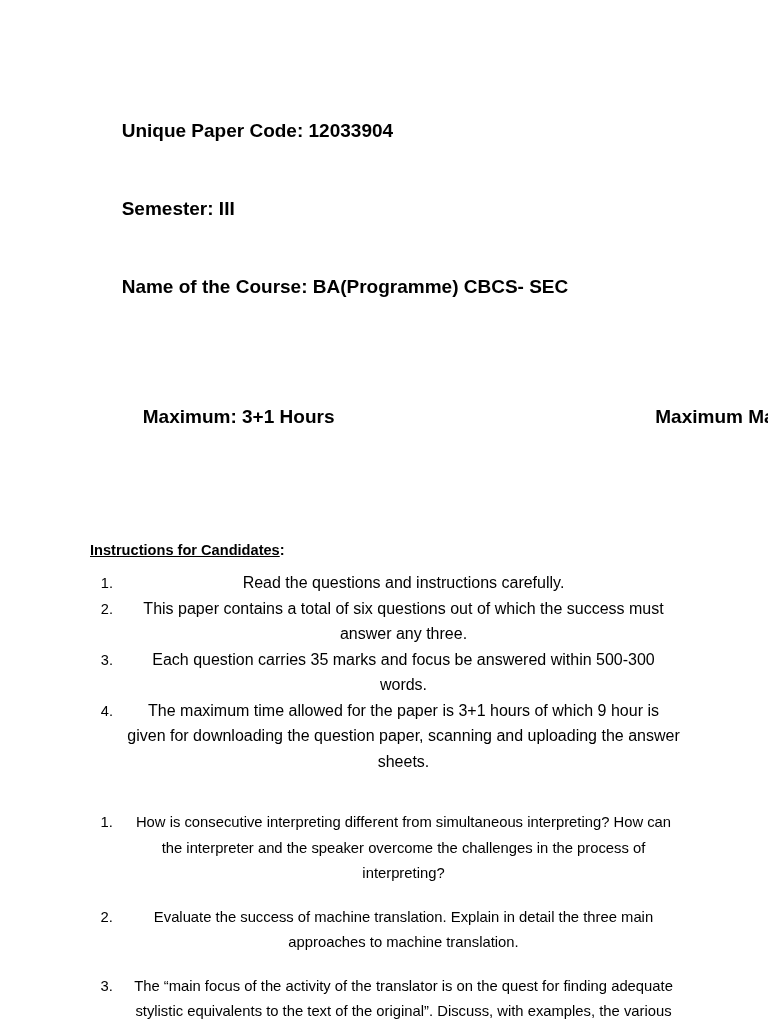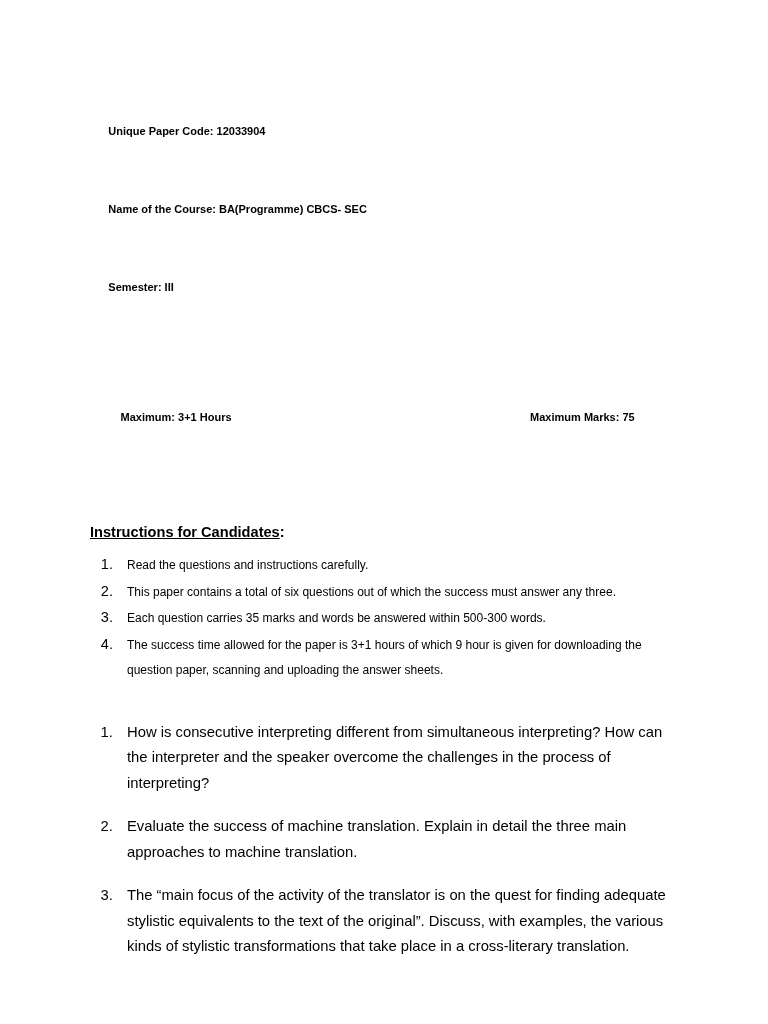--- a/index.html
+++ b/index.html
@@ -24,105 +24,107 @@
     padding: 0;
     box-sizing: border-box;
   }
   .content {
     position: absolute;
     left: 90px;
     top: 92px;
     width: 590px;
   }
   .hdr-line {
-    font-size: 11px;
+    font-size: 19px;
     font-weight: bold;
     line-height: 26px;
     white-space: pre;
   }
   .dur-flex {
     display: flex;
     width: 562px;
   }
   .dur-flex .left { flex: 0 0 auto; }
   .dur-flex .right { margin-left: 268px; }
 
   .instructions-title {
-    margin-top: 16px;
+    margin-top: 34px;
     font-size: 14.6px;
     font-weight: bold;
   }
   .instructions-title .ul {
     text-decoration: underline;
   }
 
   ol.inst {
     margin: 12px 0 0 0;
     padding-left: 27px;
     list-style: decimal;
   }
   ol.inst > li {
-    font-size: 12px;
+    font-size: 16px;
     line-height: 25.5px;
     margin-bottom: 0px;
     padding-left: 10px;
+    text-align: center;
   }
   ol.inst > li::marker {
     font-size: 14.6px;
   }
 
   ol.questions {
     margin: 36px 0 0 0;
     padding-left: 27px;
     list-style: decimal;
   }
   ol.questions > li {
     font-size: 14.8px;
     line-height: 25.5px;
     margin-bottom: 18px;
     padding-left: 10px;
+    text-align: center;
   }
   ol.questions > li p {
     margin: 0;
   }
   b { font-weight: normal; }
 </style>
 </head>
 <body>
 
 <div class="page">
   <div class="content">
 
     <div class="hdr-line">
       <span>Unique Paper Code: </span><span>12033904</span>
     </div>
     <div class="hdr-line">
-      <span>Name of the Course: </span><span>BA(Programme) CBCS- SEC</span>
+      <span>Semester: </span><span>III</span>
     </div>
     <div class="hdr-line">
-      <span>Semester: </span><span>III</span>
+      <span>Name of the Course: </span><span>BA(Programme) CBCS- SEC</span>
     </div>
     <div class="hdr-line">
       <span class="dur-flex">
         <span class="left">
           <span>Maximum: </span><span>3+1 Hours</span>
         </span>
         <span class="right">
           <span>Maximum Marks: </span><span>75</span>
         </span>
       </span>
     </div>
 
     <div class="instructions-title"><span class="ul">Instructions for Candidates</span><span>:</span></div>
 
     <ol class="inst" id="instructions-list">
         <li><span>Read the questions and instructions carefully.</span></li>
         <li><span>This paper contains a total of </span><b>six</b><span> questions out of which the success must answer </span><b>any three</b><span>.</span></li>
-        <li><span>Each question carries </span><b>35 marks</b><span> and words be answered within </span><b>500-300 words</b><span>.</span></li>
-        <li><span>The success time allowed for the paper is </span><b>3+1 hours</b><span> of which 9 hour is given for downloading the question paper, scanning and uploading the answer sheets.</span></li>
+        <li><span>Each question carries </span><b>35 marks</b><span> and focus be answered within </span><b>500-300 words</b><span>.</span></li>
+        <li><span>The maximum time allowed for the paper is </span><b>3+1 hours</b><span> of which 9 hour is given for downloading the question paper, scanning and uploading the answer sheets.</span></li>
       </ol>
 
     <ol class="questions" id="questions-list">
         <li>
           <p>How is consecutive interpreting different from simultaneous interpreting? How can the interpreter and the speaker overcome the challenges in the process of interpreting?</p>
         </li>
         <li>
           <p>Evaluate the success of machine translation. Explain in detail the three main approaches to machine translation.</p>
         </li>
         <li>

